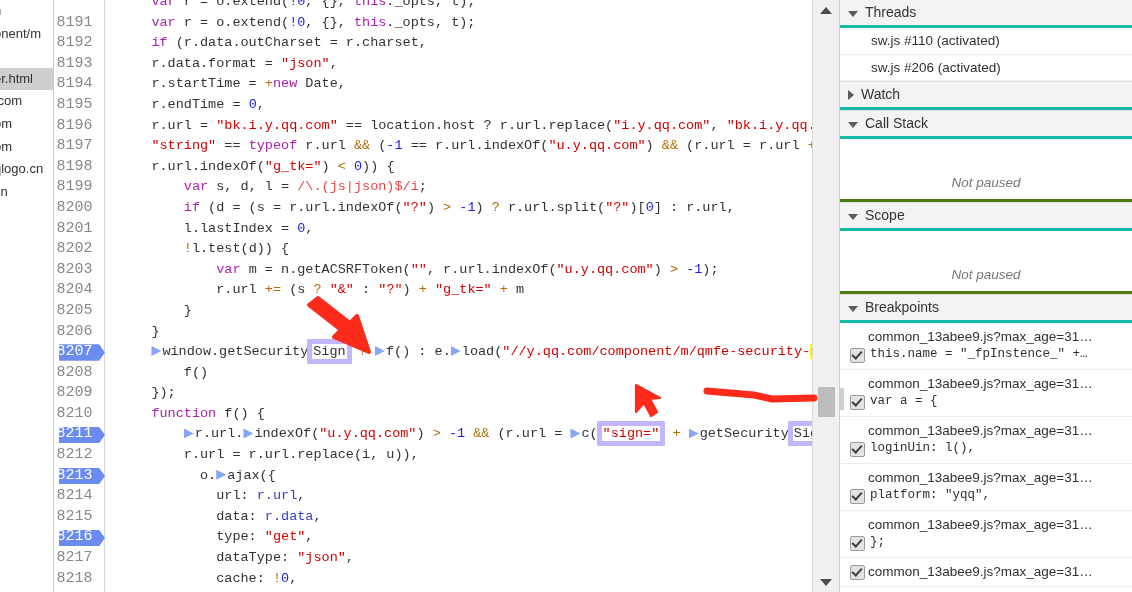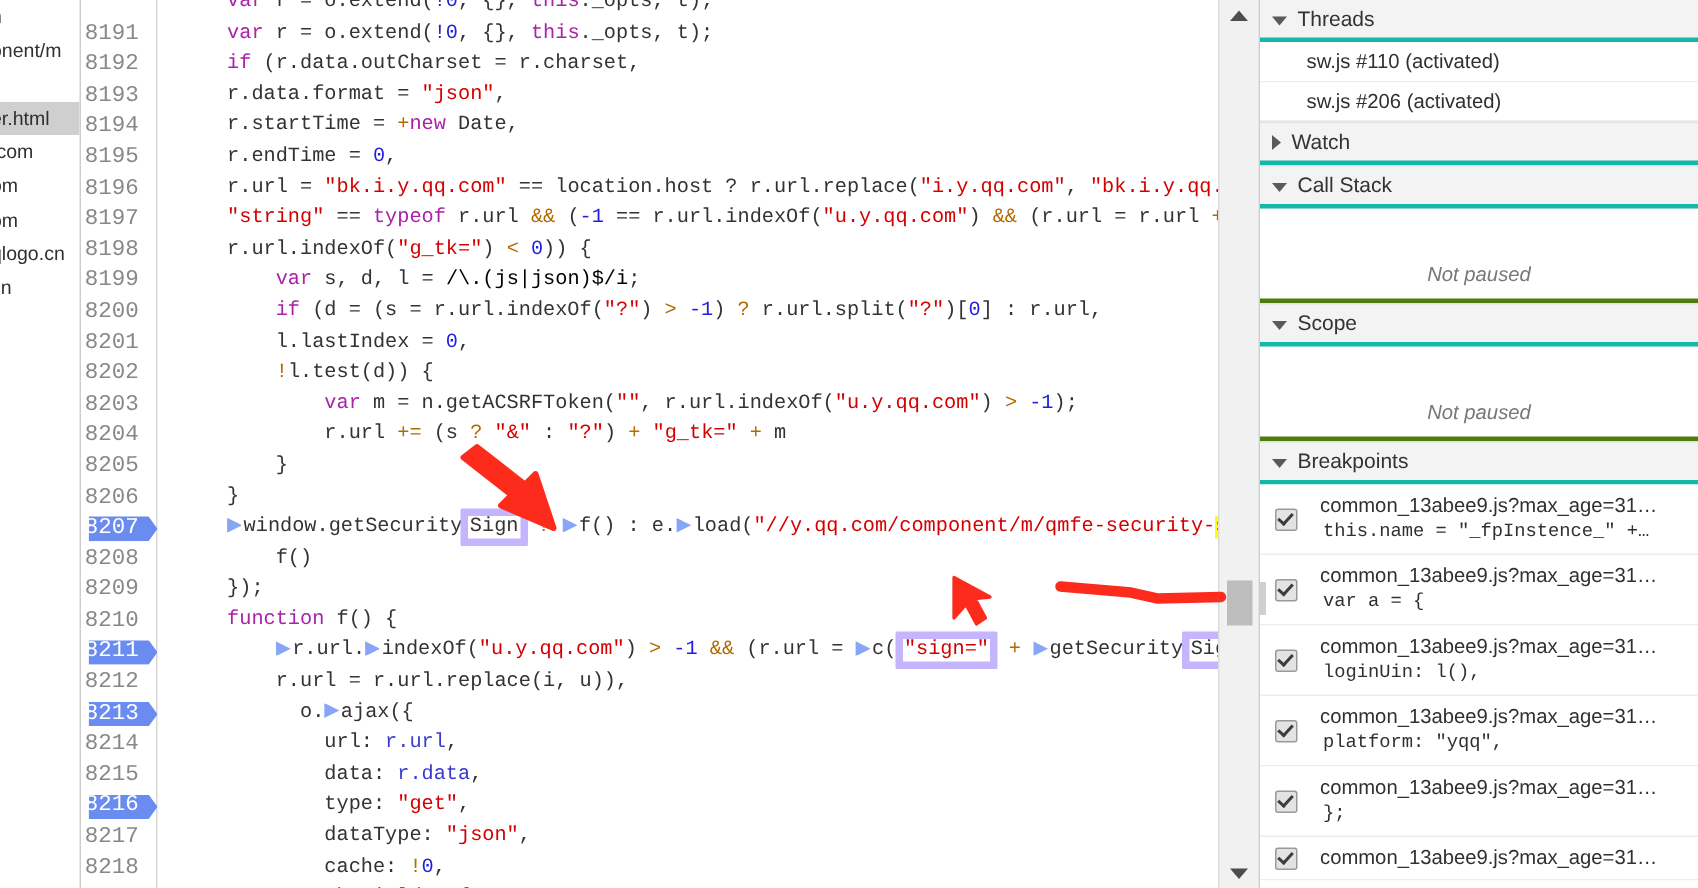--- a/index.html
+++ b/index.html
@@ -59,21 +59,21 @@
   .cl.bp .gutnum{position:relative;z-index:1;}
   .src{padding-left:14px;color:#333;}
 
   
   .kw{color:#aa22aa;}        
   .str{color:#d40000;}       
   .num{color:#2020dd;}       
   .prop{color:#3a3ad0;}      
   .op{color:#b36b00;}        
   .plain{color:#333;}
-  .re{color:#000000;}
+  .re{color:#ef4444;}
   .hl{background:#ffff00;}
 
   
   .tri{
     display:inline-block;width:10px;height:10px;margin:0 1px -1px 0;
     background:#87a6f5;
     clip-path:polygon(0 0,100% 50%,0 100%);
     vertical-align:baseline;
   }
   .boxed{
@@ -133,21 +133,21 @@
   }
   .thread-spacer{width:19px;flex:0 0 19px;}
   .notpaused{
     height:32px;line-height:32px;text-align:center;
     font-style:italic;color:#777;font-size:13.5px;background:#fff;
     border-bottom:3px solid #4d7c0f;
     margin-top:28px;
   }
   .bp-item{
     border-bottom:1px solid #ededed;padding:5px 6px 6px 10px;background:#fff;
-    display:flex;align-items:center;gap:15px;
+    display:flex;align-items:flex-end;gap:3px;
   }
   .bp-check{
     width:13px;height:13px;flex:0 0 13px;margin-top:2px;
     background:#e3e3e3;border:1px solid #9a9a9a;border-radius:2px;
     position:relative;
   }
   .bp-check:after{
     content:"";position:absolute;left:3px;top:0px;width:4px;height:8px;
     border-right:2px solid #3c3c3c;border-bottom:2px solid #3c3c3c;
     transform:rotate(42deg);

